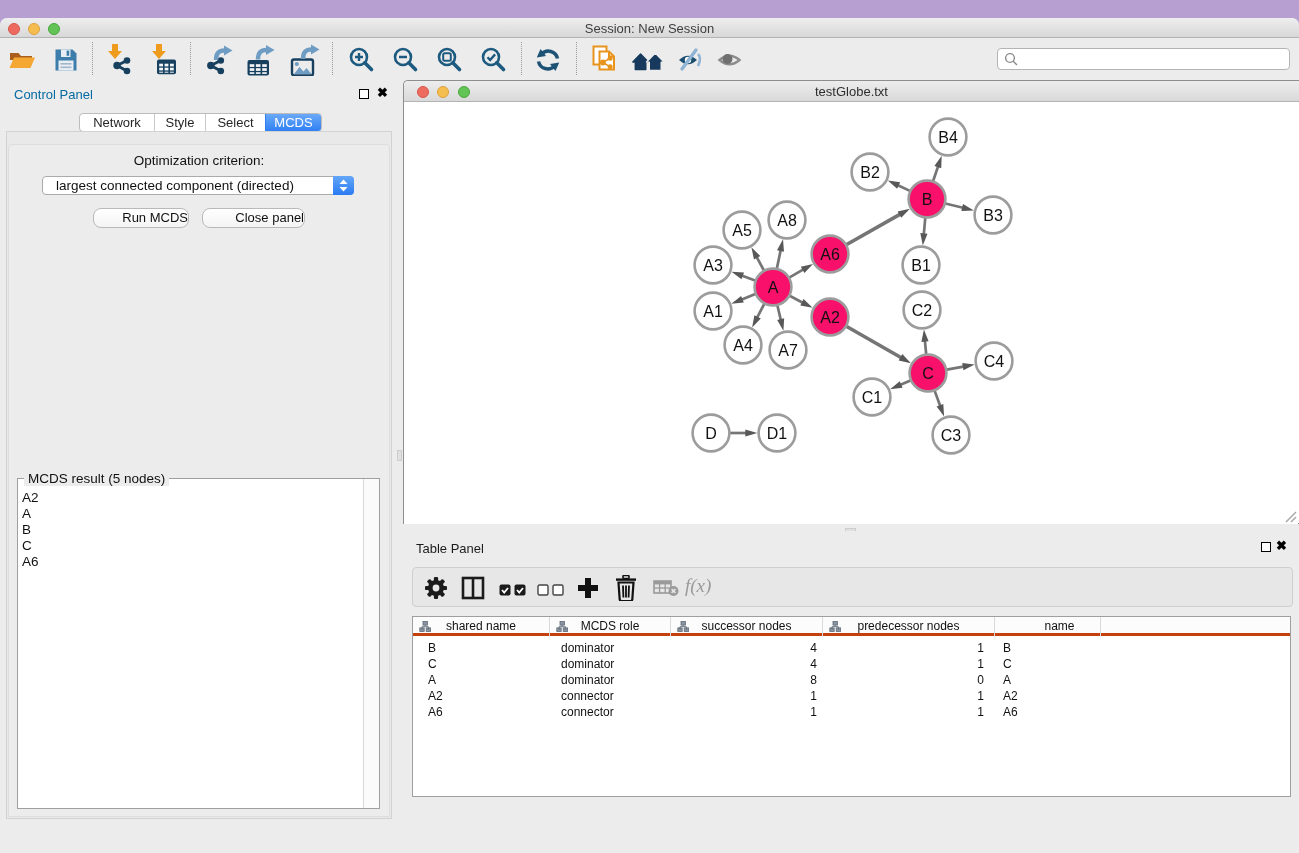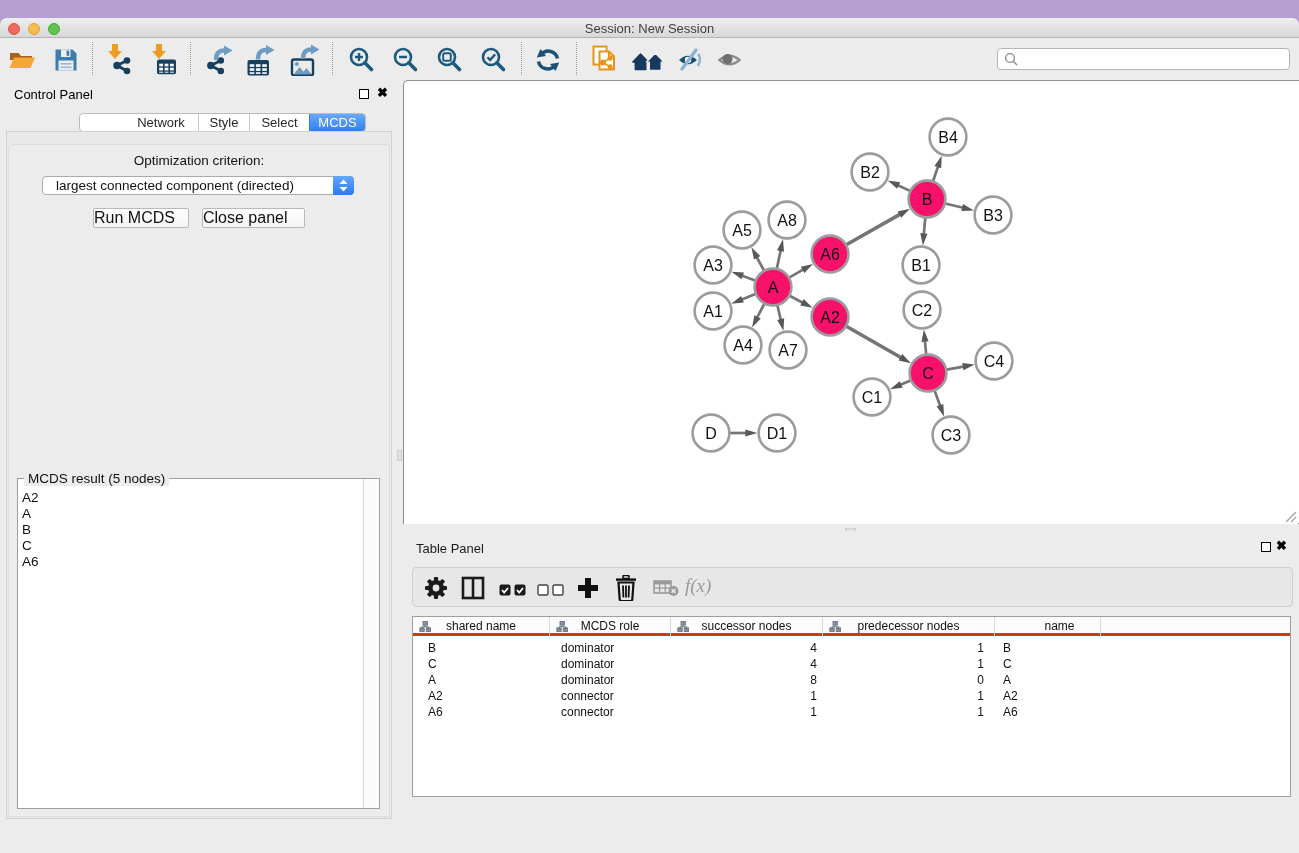--- a/index.html
+++ b/index.html
@@ -21,44 +21,44 @@
      font-size:13px; color:#3e3e3e; }
   
   #toolbar { position:absolute; left:0; top:20px; width:100%; height:41px; background:#ececec; }
   .tbi { position:absolute; top:7px; }
   .tbsep { position:absolute; top:4px; height:33px; width:0;
      border-left:1px dotted #9a9a9a; }
   #search { position:absolute; left:997px; top:10px; width:293px; height:22px;
      background:#fff; border:1px solid #b4b4b4; border-radius:4px; }
   
   #cpanel { position:absolute; left:0; top:61px; width:402px; height:752px; background:#ececec; }
-  #cpanel .hdr { position:absolute; left:14px; top:8px; font-size:13px; color:#000000; }
+  #cpanel .hdr { position:absolute; left:14px; top:8px; font-size:13px; color:#0369a1; }
   .floatbtn { position:absolute; width:10px; height:10px; border:1.6px solid #000; background:#fff; }
   .closex { position:absolute; font-size:13px; font-weight:bold; color:#000; }
   
   .seg { position:absolute; display:flex; height:19px; border:1px solid #bcbcbc;
      border-radius:4px; background:#fff; font-size:13px; color:#262626; overflow:hidden; }
   .seg div { line-height:18px; border-left:1px solid #c9c9c9; text-align:center; }
   .seg div:first-child { border-left:none; }
   .seg div.on { background:linear-gradient(#6aa9f8,#3080f4); color:#fff; border-left-color:#3080f4; }
-  #cptabs { left:79px; top:34px;padding-left:44px; }
+  #cptabs { left:79px; top:34px; }
   #cpbody { position:absolute; left:6px; top:52px; width:386px; height:688px;
      background:#e9e9e9; border:1px solid #d2d2d2; }
   #cpinner { position:absolute; left:1px; top:12px; width:382px; height:673px;
      background:#ececec; border:1px solid #dddddd; border-radius:4px 4px 0 0;}
   #optlabel { position:absolute; left:0; top:21px; width:100%; text-align:center;
      font-size:13.5px; color:#111; }
   #dropdown { position:absolute; left:35px; top:44px; width:312px; height:19px;
      background:#fff; border:1px solid #ababab; border-radius:4px; font-size:13.5px; color:#111; }
   #dropdown .txt { position:absolute; left:13px; top:1px; }
   #dropdown .step { position:absolute; right:-1px; top:-1px; width:21px; height:19px;
      background:linear-gradient(#64a7f8,#2a7af2); border-radius:0 4px 4px 0; }
   .btn { position:absolute; height:20px; background:linear-gradient(#ffffff,#f4f4f4);
-     border:1px solid #b9b9b9; border-radius:2px; font-size:16px; color:#111;
-     text-align:left; line-height:18px; }
+     border:1px solid #b9b9b9; border-radius:8px; font-size:13px; color:#111;
+     text-align:right; line-height:18px; }
   
   #resultbox { position:absolute; left:10px; top:346px; width:363px; height:331px;
      border:1px solid #9f9f9f; background:#fff; }
   #resultbox .lab { position:absolute; left:6px; top:-8px; background:#ececec;
      padding:0 4px; font-size:13.5px; color:#111; }
   #resultbox .gut { position:absolute; right:0; top:0; width:16px; height:100%;
      border-left:1px solid #d8d8d8; background:#fbfbfb; }
   #resultbox ul { list-style:none; position:absolute; left:4px; top:11px;
      font-size:13.5px; color:#111; line-height:16px; }
   
@@ -273,20 +273,26 @@
             <li>A2</li>
             <li>A</li>
             <li>B</li>
             <li>C</li>
             <li>A6</li>
           </ul>
       </div>
     </div>
   </div>
   <div id="gwin">
+    <div id="gtitle">
+      <div class="tl t1"></div>
+        <div class="tl t2"></div>
+        <div class="tl t3"></div>
+      <div class="ttl">testGlobe.txt</div>
+    </div>
     <div id="gcanvas">
       <svg width="896" height="424" viewBox="0 0 896 424" style="position:absolute;left:0;top:0">
 <line x1="360.5" y1="168.5" x2="352.2" y2="153.1" stroke="#757575" stroke-width="2.7"></line>
 <polygon points="347.4,144.3 356.3,153.1 350.0,156.6" fill="#585858"></polygon>
 <line x1="372.6" y1="166.7" x2="376.9" y2="146.1" stroke="#757575" stroke-width="2.7"></line>
 <polygon points="379.0,136.3 380.0,148.8 373.0,147.3" fill="#585858"></polygon>
 <line x1="352.4" y1="177.9" x2="336.9" y2="172.2" stroke="#757575" stroke-width="2.7"></line>
 <polygon points="327.5,168.8 340.0,169.5 337.5,176.3" fill="#585858"></polygon>
 <line x1="352.6" y1="190.6" x2="336.6" y2="197.0" stroke="#757575" stroke-width="2.7"></line>
 <polygon points="327.3,200.7 337.1,192.9 339.8,199.6" fill="#585858"></polygon>

